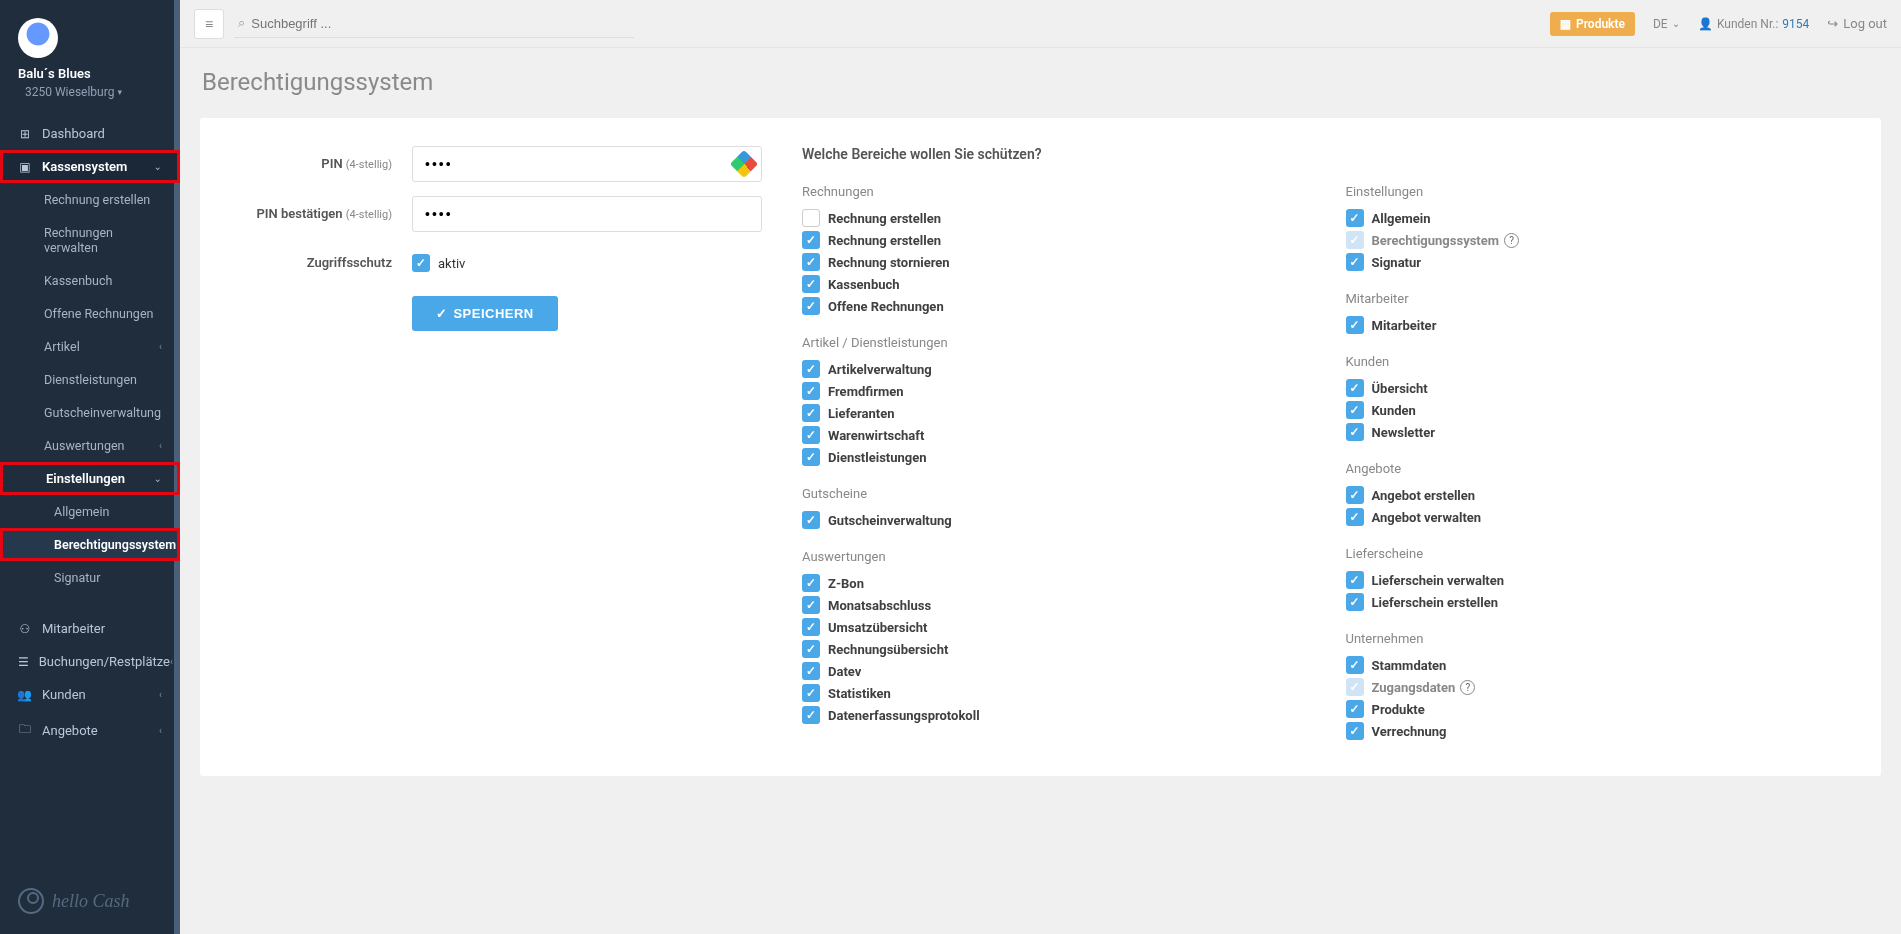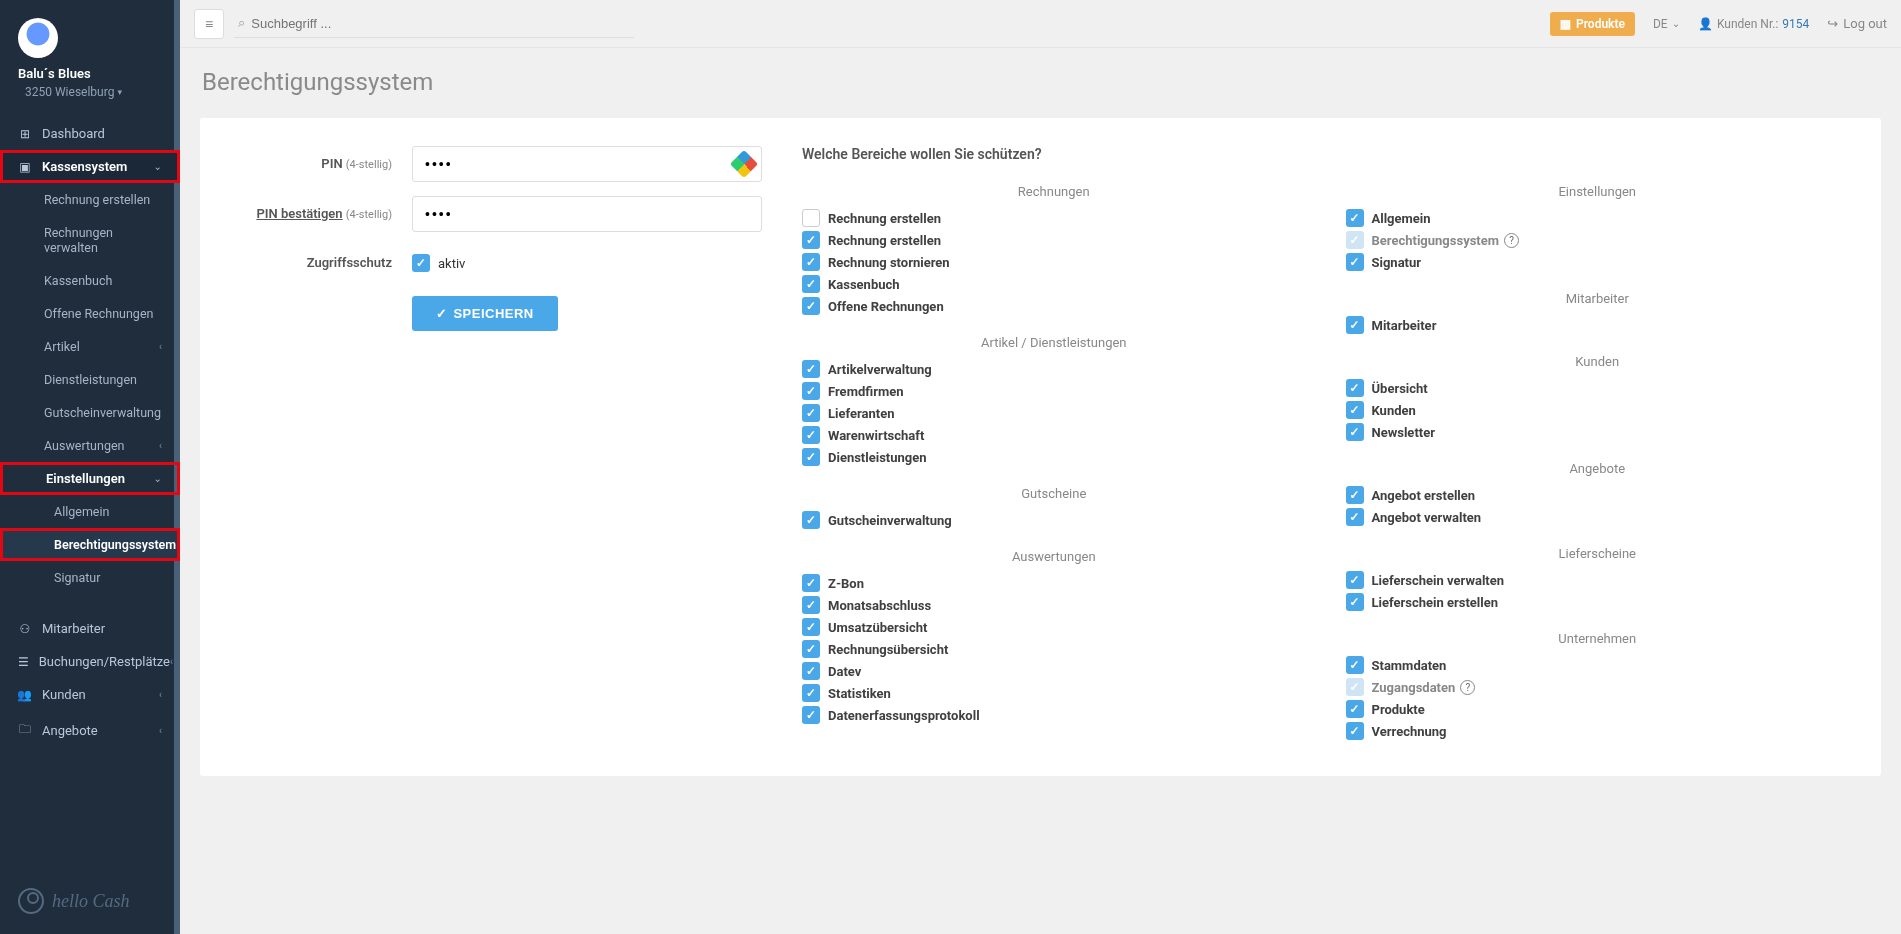--- a/index.html
+++ b/index.html
@@ -41,21 +41,21 @@
 .btn-produkte { background:#f0ad4e; color:#fff; padding:5px 10px; border-radius:3px; display:flex; align-items:center; gap:5px; font-weight:600; cursor:pointer; font-size:12px; }
 .lang { display:flex; align-items:center; gap:4px; cursor:pointer; }
 .cust { display:flex; align-items:center; gap:4px; }
 .cust .num { color:#337ab7; }
 .logout { display:flex; align-items:center; gap:5px; cursor:pointer; color:#888; font-size:13px; }
 
 .page { padding: 20px; }
 .page-title { font-size: 24px; color:#8a8a8a; font-weight:400; margin-bottom:22px; padding-left:2px; }
 .panel { background:#fff; border-radius:3px; padding:28px 32px 32px; display:flex; gap:40px; }
 .col-left { width: 530px; flex-shrink:0; }
-.col-right { flex:1; display:flex; gap:40px;text-align:center; }
+.col-right { flex:1; display:flex; gap:40px; }
 
 .form-row { display:flex; align-items:center; margin-bottom:14px; }
 .form-label { width: 180px; text-align:right; color:#555; padding-right:20px; line-height:1.3; }
 .form-label .small { color:#888; font-size:11px; }
 .form-ctrl { flex:1; position:relative; }
 .form-ctrl input[type=password] { width:100%; height:36px; border:1px solid #ddd; border-radius:3px; padding:0 34px 0 12px; font-size:14px; letter-spacing:2px; }
 .pw-icon { position:absolute; right:8px; top:8px; width:20px; height:20px; background: conic-gradient(#e74c3c 0 90deg,#f1c40f 90deg 180deg,#2ecc71 180deg 270deg,#3498db 270deg 360deg); border-radius:3px; transform:rotate(45deg); }
 
 .checkbox { width:18px; height:18px; border-radius:3px; display:inline-flex; align-items:center; justify-content:center; margin-right:8px; vertical-align:middle; flex-shrink:0; }
 .checkbox.checked { background:#4ba8e8; }
@@ -206,21 +206,21 @@
               <span style="font-weight:600;">PIN</span>
               <span class="small">(4-stellig)</span>
             </div>
             <div class="form-ctrl">
               <input type="password" value="••••" style="">
               <div class="pw-icon"></div>
             </div>
           </div>
           <div class="form-row">
             <div class="form-label">
-              <span style="font-weight:600;text-decoration:underline;">PIN bestätigen</span>
+              <span style="font-weight:600;">PIN bestätigen</span>
               <span class="small">(4-stellig)</span>
             </div>
             <div class="form-ctrl">
               <input type="password" value="••••" style="">
             </div>
           </div>
           <div class="form-row" style="margin-top:22px;">
             <div class="form-label">
               <span style="font-weight:600;">Zugriffsschutz</span>
             </div>

